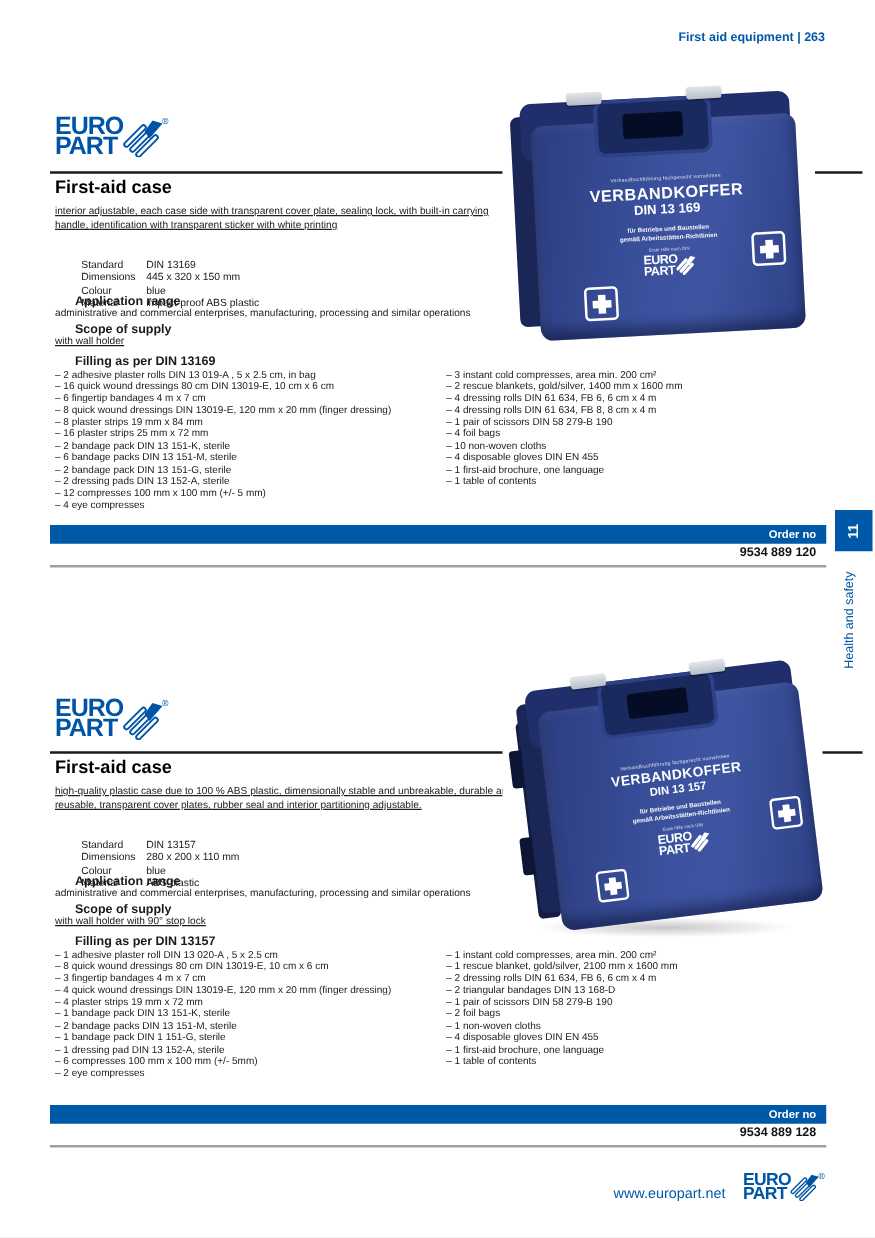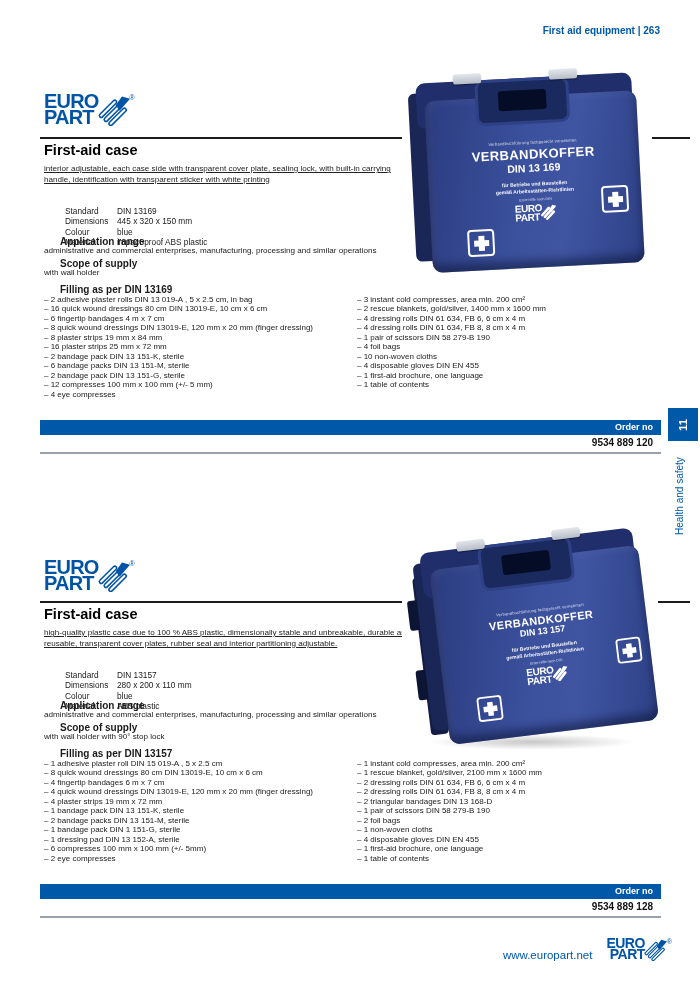--- a/index.html
+++ b/index.html
@@ -2,21 +2,21 @@
 <html><head>
 <meta charset="utf-8">
 <style>
   html,body{margin:0;padding:0;background:#e8e8e8;}
   #page{position:relative;width:700px;height:990px;background:#fff;overflow:hidden;
         font-family:"Liberation Sans", sans-serif;color:#1a1a1a;}
 
   
   .hdr{position:absolute;top:25px;right:40px;font-size:10px;font-weight:bold;color:#0058a8;text-align:right;}
   .rule-full{position:absolute;left:40px;width:650px;height:2px;background:#1c1c1c;}
-  .footer{position:absolute;top:938px;right:28px;display:flex;align-items:center;gap:14px;text-align:right;}
+  .footer{position:absolute;top:938px;right:40px;display:flex;align-items:center;gap:14px;}
   .footer-url{color:#0058a8;font-size:11.5px;margin-top:10px;}
 
   
   .ep-logo{display:inline-flex;align-items:flex-start;color:#0054a6;}
   .ep-text{font-weight:bold;font-size:20px;line-height:15.5px;letter-spacing:-0.8px;}
   .ep-icon{margin-left:-2px;}
   .ep-reg{font-size:7px;vertical-align:top;margin-left:-1px;color:#0054a6;}
   .logo-page{position:absolute;left:44px;}
   .logo-sec1{top:94px;} .logo-sec2{top:96px;}
   .logo-foot .ep-text{font-size:14px;line-height:11px;letter-spacing:-0.5px;}
@@ -27,21 +27,21 @@
   .section{position:absolute;left:0;width:700px;height:460px;}
   #sec1{top:0;} #sec2{top:464px;}
   .sec-title{position:absolute;left:44px;top:142px;font-size:14.5px;font-weight:bold;color:#000;}
   .desc{position:absolute;left:44px;top:164px;width:372px;font-size:8.1px;line-height:10.8px;color:#222;text-decoration:underline;}
   .specs{position:absolute;left:44px;top:206px;font-size:8.3px;line-height:10.4px;margin-left:21px;}
   .spec-row{display:flex;}
   .spec-label{width:52px;}
   .blk-label{position:absolute;left:60px;font-size:10px;font-weight:bold;}
   .blk-text{position:absolute;left:44px;font-size:8.1px;}
   .app-label{top:236px;} .app-text{top:246px;}
-  .scope-label{top:258px;} .scope-text{top:268px;}
+  .scope-label{top:258px;} .scope-text{top:268px;text-decoration:underline;}
   .fill-label{top:284px;}
   .fill-col{position:absolute;top:295px;font-size:8px;line-height:9.45px;}
   .fill-col .fill-item{white-space:nowrap;}
   .fill-left{left:44px;width:312px;}
   .fill-right{left:357px;width:300px;}
   .order-bar{position:absolute;left:40px;top:420px;width:621px;height:15px;background:#0058a8;
              color:#fff;font-size:9px;font-weight:bold;line-height:15px;text-align:right;
              padding-right:8px;box-sizing:border-box;}
   .order-no{position:absolute;left:40px;top:437px;width:613px;text-align:right;
             font-size:10px;font-weight:bold;color:#111;}
@@ -165,20 +165,21 @@
     <div class="fill-col fill-left">
         <div class="fill-item">– 2 adhesive plaster rolls DIN 13 019-A , 5 x 2.5 cm, in bag</div>
         <div class="fill-item">– 16 quick wound dressings 80 cm DIN 13019-E, 10 cm x 6 cm</div>
         <div class="fill-item">– 6 fingertip bandages 4 m x 7 cm</div>
         <div class="fill-item">– 8 quick wound dressings DIN 13019-E, 120 mm x 20 mm (finger dressing)</div>
         <div class="fill-item">– 8 plaster strips 19 mm x 84 mm</div>
         <div class="fill-item">– 16 plaster strips 25 mm x 72 mm</div>
         <div class="fill-item">– 2 bandage pack DIN 13 151-K, sterile</div>
         <div class="fill-item">– 6 bandage packs DIN 13 151-M, sterile</div>
         <div class="fill-item">– 2 bandage pack DIN 13 151-G, sterile</div>
+        <div class="fill-item">– 2 dressing pads DIN 13 152-A, sterile</div>
         <div class="fill-item">– 12 compresses 100 mm x 100 mm (+/- 5 mm)</div>
         <div class="fill-item">– 4 eye compresses</div>
       </div>
     <div class="fill-col fill-right">
         <div class="fill-item">– 3 instant cold compresses, area min. 200 cm²</div>
         <div class="fill-item">– 2 rescue blankets, gold/silver, 1400 mm x 1600 mm</div>
         <div class="fill-item">– 4 dressing rolls DIN 61 634, FB 6, 6 cm x 4 m</div>
         <div class="fill-item">– 4 dressing rolls DIN 61 634, FB 8, 8 cm x 4 m</div>
         <div class="fill-item">– 1 pair of scissors DIN 58 279-B 190</div>
         <div class="fill-item">– 4 foil bags</div>
@@ -268,37 +269,36 @@
       </div>
     </div>
 
     <div class="blk-label app-label">Application range</div>
     <div class="blk-text app-text">administrative and commercial enterprises, manufacturing, processing and similar operations</div>
     <div class="blk-label scope-label">Scope of supply</div>
     <div class="blk-text scope-text">with wall holder with 90° stop lock</div>
     <div class="blk-label fill-label">Filling as per DIN 13157</div>
 
     <div class="fill-col fill-left">
-        <div class="fill-item">– 1 adhesive plaster roll DIN 15 019-A , 5 x 2.5 cm</div>
+        <div class="fill-item">– 1 adhesive plaster roll DIN 13 020-A , 5 x 2.5 cm</div>
         <div class="fill-item">– 8 quick wound dressings 80 cm DIN 13019-E, 10 cm x 6 cm</div>
-        <div class="fill-item">– 4 fingertip bandages 6 m x 7 cm</div>
+        <div class="fill-item">– 3 fingertip bandages 4 m x 7 cm</div>
         <div class="fill-item">– 4 quick wound dressings DIN 13019-E, 120 mm x 20 mm (finger dressing)</div>
         <div class="fill-item">– 4 plaster strips 19 mm x 72 mm</div>
         <div class="fill-item">– 1 bandage pack DIN 13 151-K, sterile</div>
         <div class="fill-item">– 2 bandage packs DIN 13 151-M, sterile</div>
         <div class="fill-item">– 1 bandage pack DIN 1 151-G, sterile</div>
         <div class="fill-item">– 1 dressing pad DIN 13 152-A, sterile</div>
         <div class="fill-item">– 6 compresses 100 mm x 100 mm (+/- 5mm)</div>
         <div class="fill-item">– 2 eye compresses</div>
       </div>
     <div class="fill-col fill-right">
         <div class="fill-item">– 1 instant cold compresses, area min. 200 cm²</div>
         <div class="fill-item">– 1 rescue blanket, gold/silver, 2100 mm x 1600 mm</div>
         <div class="fill-item">– 2 dressing rolls DIN 61 634, FB 6, 6 cm x 4 m</div>
-        <div class="fill-item">– 2 dressing rolls DIN 61 634, FB 8, 8 cm x 4 m</div>
         <div class="fill-item">– 2 triangular bandages DIN 13 168-D</div>
         <div class="fill-item">– 1 pair of scissors DIN 58 279-B 190</div>
         <div class="fill-item">– 2 foil bags</div>
         <div class="fill-item">– 1 non-woven cloths</div>
         <div class="fill-item">– 4 disposable gloves DIN EN 455</div>
         <div class="fill-item">– 1 first-aid brochure, one language</div>
         <div class="fill-item">– 1 table of contents</div>
       </div>
 
     <div class="photo photo--2" style="top:62px">

